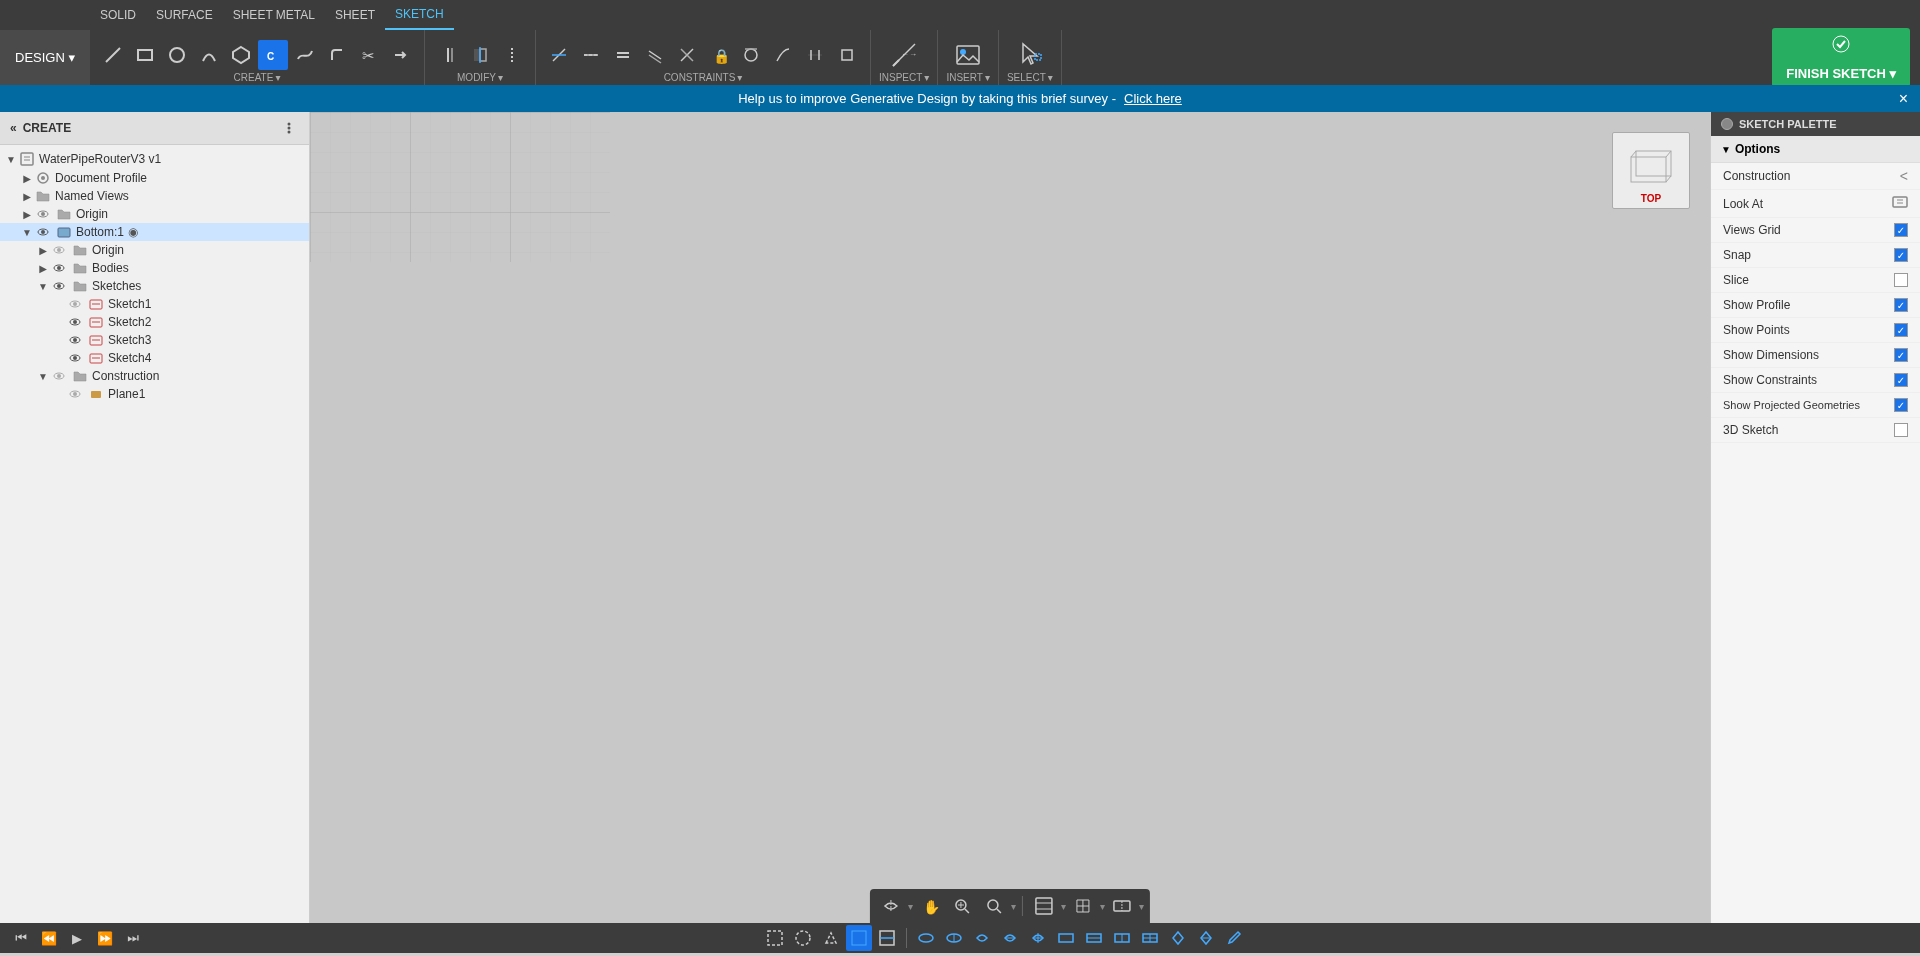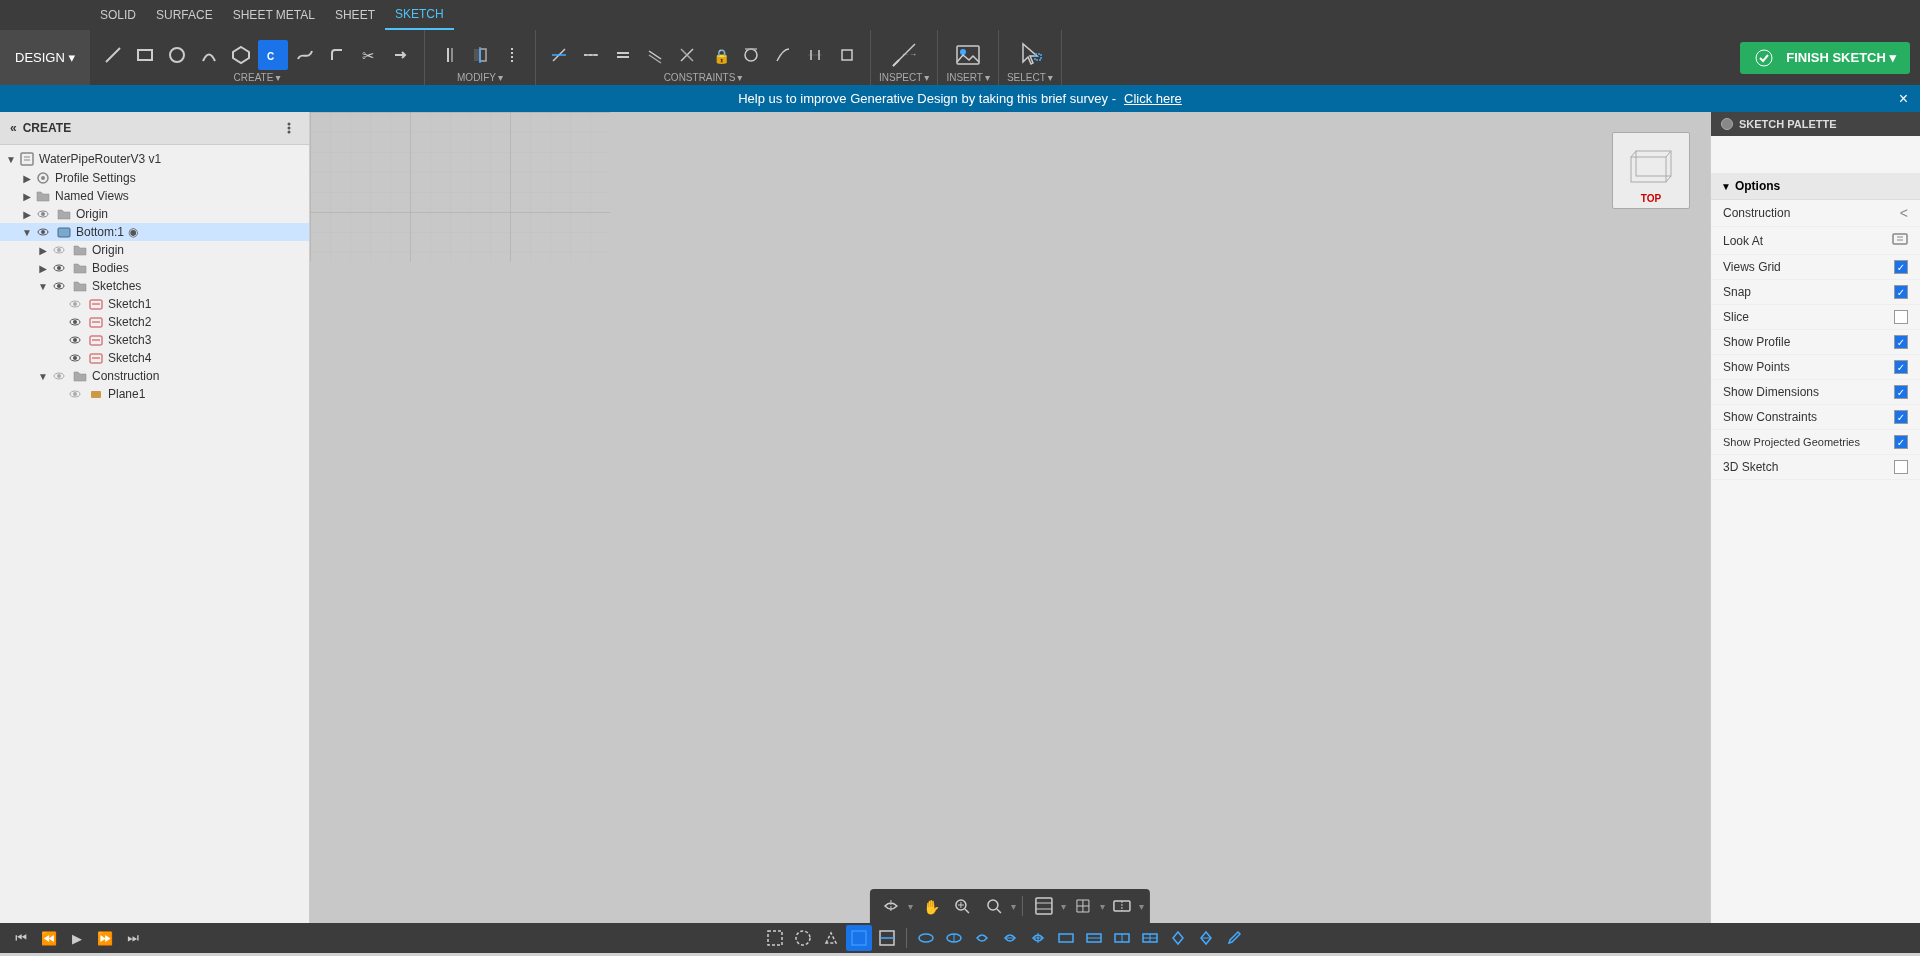--- a/index.html
+++ b/index.html
@@ -180,21 +180,20 @@
     }
 
     
     #right-panel {
       width: 210px;
       background: #f5f5f5;
       border-left: 1px solid #ccc;
       display: flex;
       flex-direction: column;
       flex-shrink: 0;
-      gap: 37px;
     }
     #sketch-palette-header {
       background: #444;
       color: #ddd;
       padding: 6px 10px;
       font-size: 11px;
       font-weight: bold;
       display: flex;
       align-items: center;
       gap: 6px;
@@ -551,21 +550,21 @@
           </svg>
         </button>
       </div>
       <div class="toolbar-section-label">
         <span>SELECT</span>
         <span>▾</span>
       </div>
     </div>
 
     <div style="margin-left:auto; display:flex; align-items:center; padding-right:10px;">
-      <button style="background:#27ae60; border:none; color:#fff; padding:6px 14px; font-size:13px; font-weight:bold; cursor:pointer; border-radius:3px; display:flex; align-items:center; gap:12px;">
+      <button style="background:#27ae60; border:none; color:#fff; padding:6px 14px; font-size:13px; font-weight:bold; cursor:pointer; border-radius:3px; display:flex; align-items:center; gap:12px;flex-direction:column;">
         <svg width="20" height="20">
             <circle cx="10" cy="10" r="8" fill="#27ae60" stroke="#fff" stroke-width="1"></circle>
             <path d="M6,10 L9,13 L14,7" fill="none" stroke="#fff" stroke-width="2"></path>
           </svg>
         <span>FINISH SKETCH ▾</span>
       </button>
     </div>
   </div>
 </div>
 
@@ -609,21 +608,21 @@
 
       <div class="tree-item">
         <span class="tree-indent" style="width:16px"></span>
         <span class="tree-expand">▶</span>
         <span class="tree-icon">
           <svg width="14" height="14">
               <circle cx="7" cy="7" r="5" fill="none" stroke="#888" stroke-width="1.5"></circle>
               <circle cx="7" cy="7" r="2" fill="#888"></circle>
             </svg>
         </span>
-        <span>Profile Settings</span>
+        <span>Document Profile</span>
       </div>
 
       <div class="tree-item">
         <span class="tree-indent" style="width:16px"></span>
         <span class="tree-expand">▶</span>
         <span class="tree-icon">
           <svg width="14" height="14">
               <path d="M1,4 L1,12 L13,12 L13,5 L7,5 L5,3 L1,3 Z" fill="#aaa" stroke="#888" stroke-width="0.5"></path>
             </svg>
         </span>

